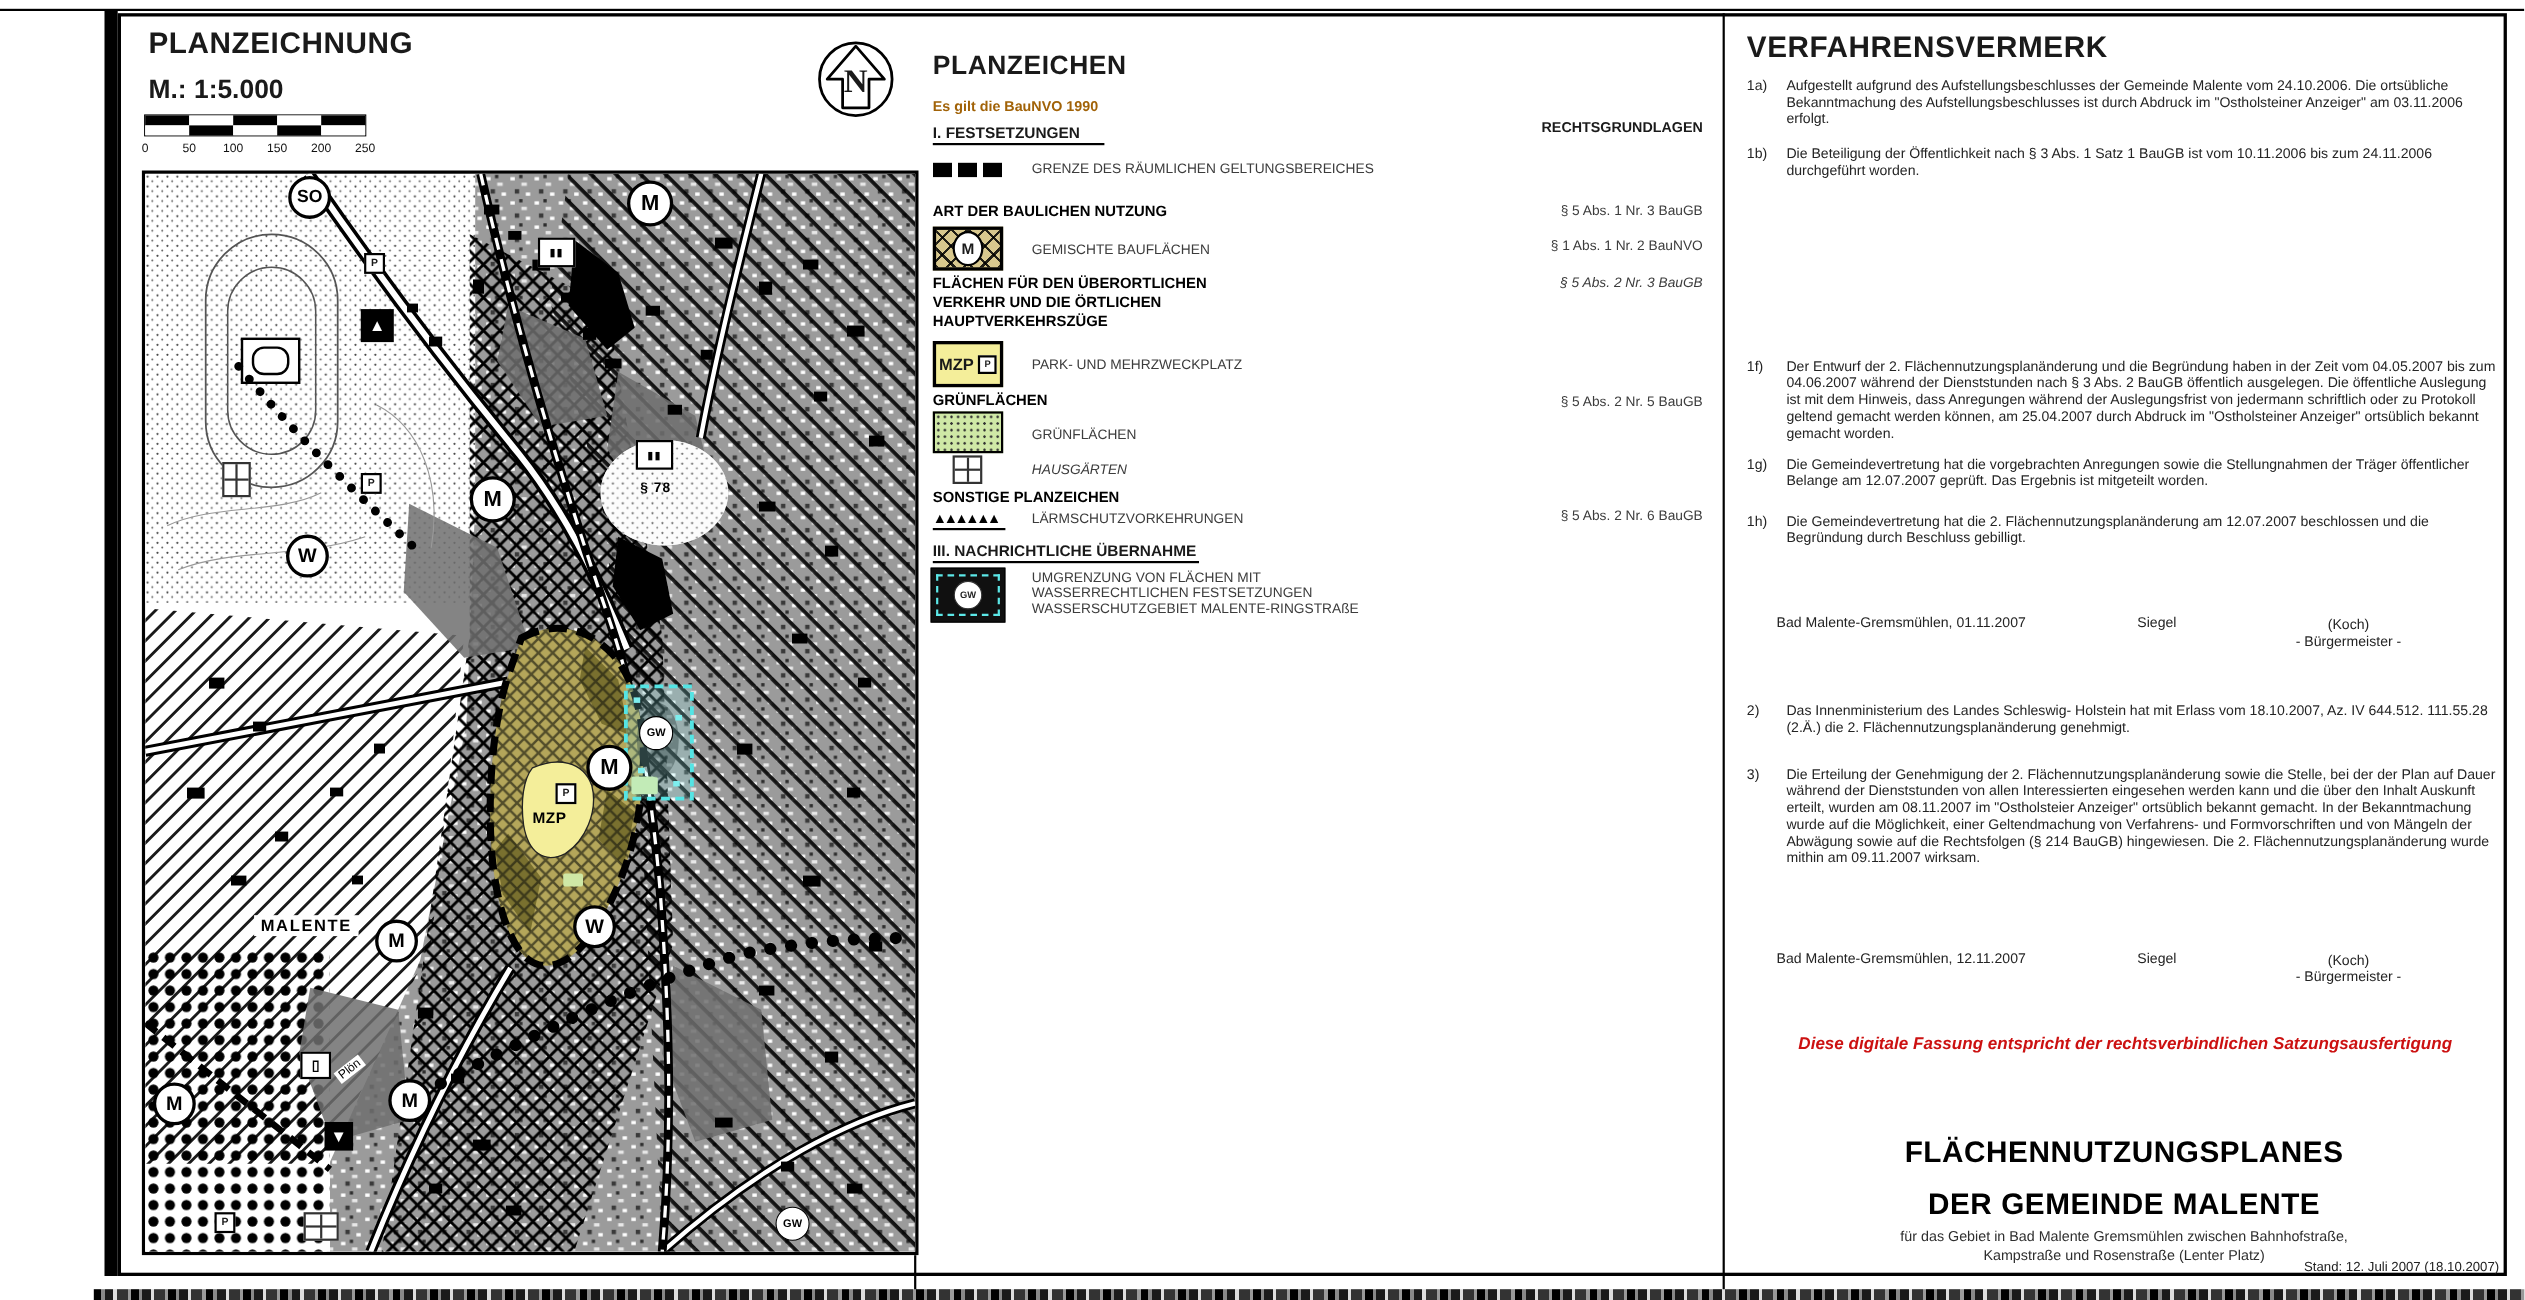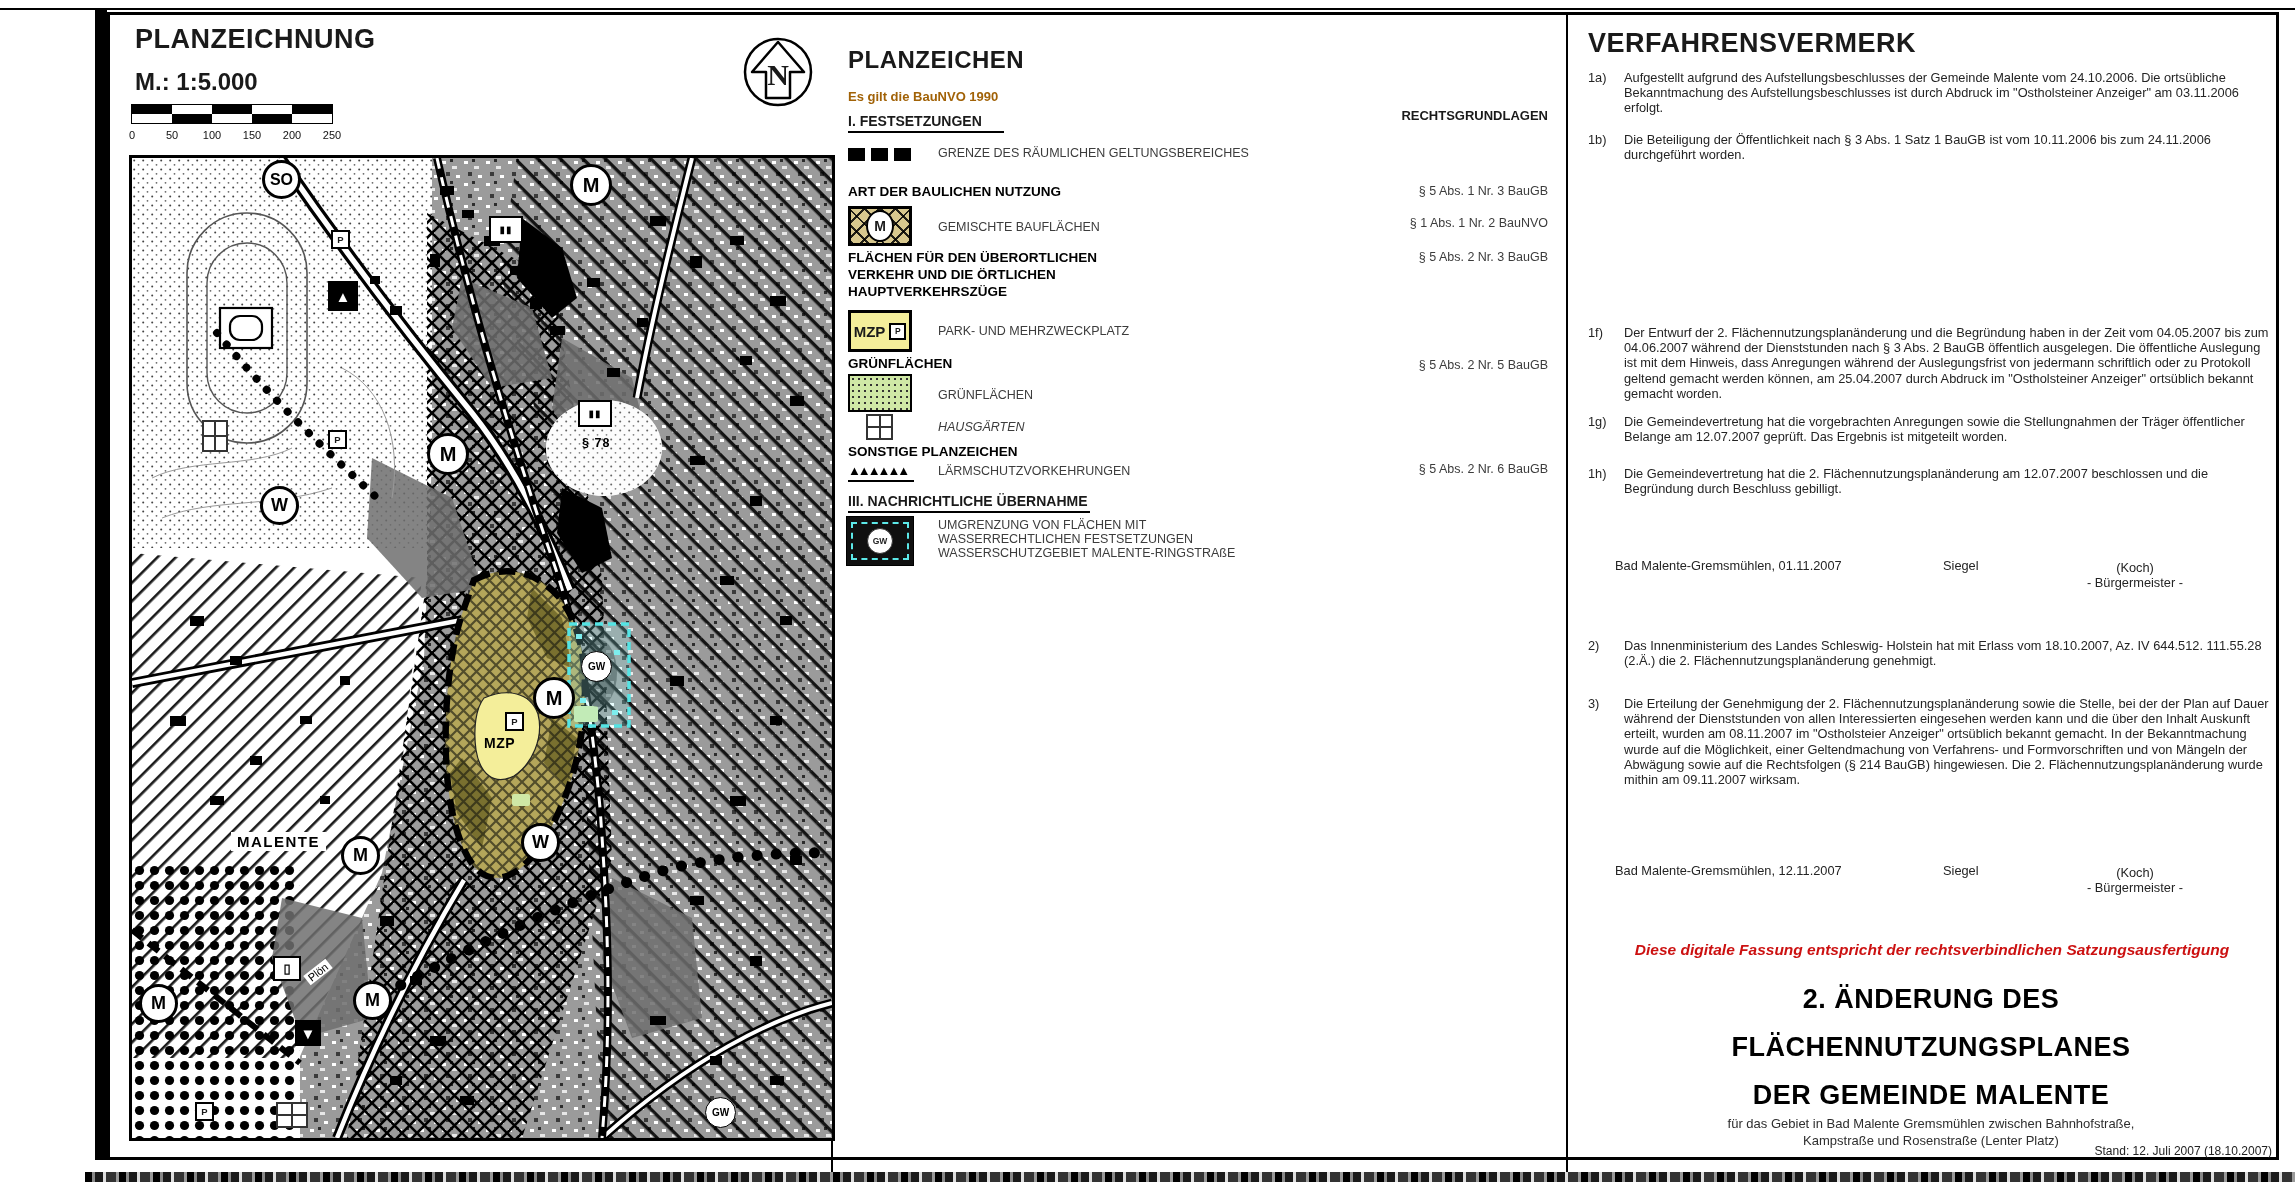--- a/index.html
+++ b/index.html
@@ -345,21 +345,21 @@
 
   <div class="abs sw-mixed" style="background-color:#d8c88e;">
     <span class="mcirc">M</span>
   </div>
   <div class="abs lg-label" style="left:938px;top:220px;">GEMISCHTE BAUFLÄCHEN</div>
   <div class="lg-ref" style="top:216px;">§ 1 Abs. 1 Nr. 2 BauNVO</div>
 
   <div class="abs lg-head" style="left:848px;top:250px;">FLÄCHEN FÜR DEN ÜBERORTLICHEN</div>
   <div class="abs lg-head" style="left:848px;top:267px;">VERKEHR UND DIE ÖRTLICHEN</div>
   <div class="abs lg-head" style="left:848px;top:284px;">HAUPTVERKEHRSZÜGE</div>
-  <div class="lg-ref" style="top:250px;">§ 5 Abs. 2 Nr. 3 BauGB</div>
+  <div class="lg-ref" style="top:250px;font-style:italic;">§ 5 Abs. 2 Nr. 3 BauGB</div>
 
   <div class="abs sw-mzp" style="background-color:#f4ee9a;">
     <span>MZP</span>
     <span class="pbox">P</span>
   </div>
   <div class="abs lg-label" style="left:938px;top:324px;">PARK- UND MEHRZWECKPLATZ</div>
 
   <div class="abs lg-head" style="left:848px;top:356px;">GRÜNFLÄCHEN</div>
   <div class="lg-ref" style="top:358px;">§ 5 Abs. 2 Nr. 5 BauGB</div>
 
@@ -422,20 +422,19 @@
     <div class="vv-text">Die Erteilung der Genehmigung der 2. Flächennutzungsplanänderung sowie die Stelle, bei der der Plan auf Dauer während der Dienststunden von allen Interessierten eingesehen werden kann und die über den Inhalt Auskunft erteilt, wurden am 08.11.2007 im "Ostholsteier Anzeiger" ortsüblich bekannt gemacht. In der Bekanntmachung wurde auf die Möglichkeit, einer Geltendmachung von Verfahrens- und Formvorschriften und von Mängeln der Abwägung sowie auf die Rechtsfolgen (§ 214 BauGB) hingewiesen. Die 2. Flächennutzungsplanänderung wurde mithin am 09.11.2007 wirksam.</div>
   </div>
 
   <div class="sig-place" style="top:863px;">Bad Malente-Gremsmühlen, 12.11.2007</div>
   <div class="sig-seal" style="top:863px;">Siegel</div>
   <div class="sig-name" style="top:865px;">(Koch)</div>
   <div class="sig-name" style="top:880px;">- Bürgermeister -</div>
 
   <div class="abs rednote" style="color:#cc1111;">Diese digitale Fassung entspricht der rechtsverbindlichen Satzungsausfertigung</div>
 
-  <div class="bigt" style="top:984px;">2. ÄNDERUNG DES</div>
   <div class="bigt" style="top:1080px;">DER GEMEINDE MALENTE</div>
   <div class="bigt" style="top:1032px;">FLÄCHENNUTZUNGSPLANES</div>
   <div class="subt" style="top:1116px;">für das Gebiet in Bad Malente Gremsmühlen zwischen Bahnhofstraße,</div>
   <div class="subt" style="top:1133px;">Kampstraße und Rosenstraße (Lenter Platz)</div>
   <div class="stand">Stand: 12. Juli 2007 (18.10.2007)</div>
 
 </div>
 
 </body></html>

